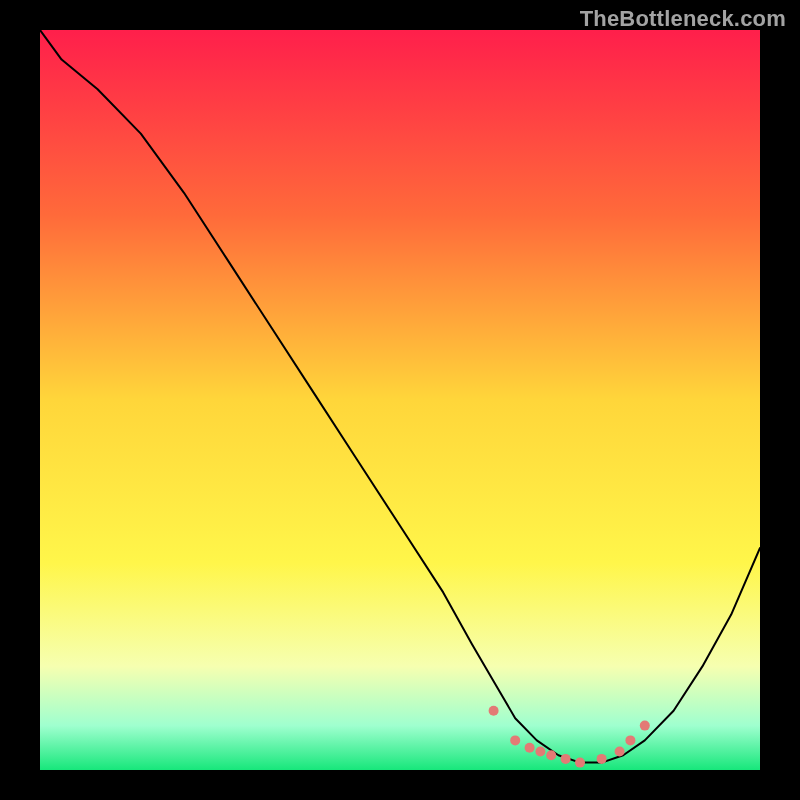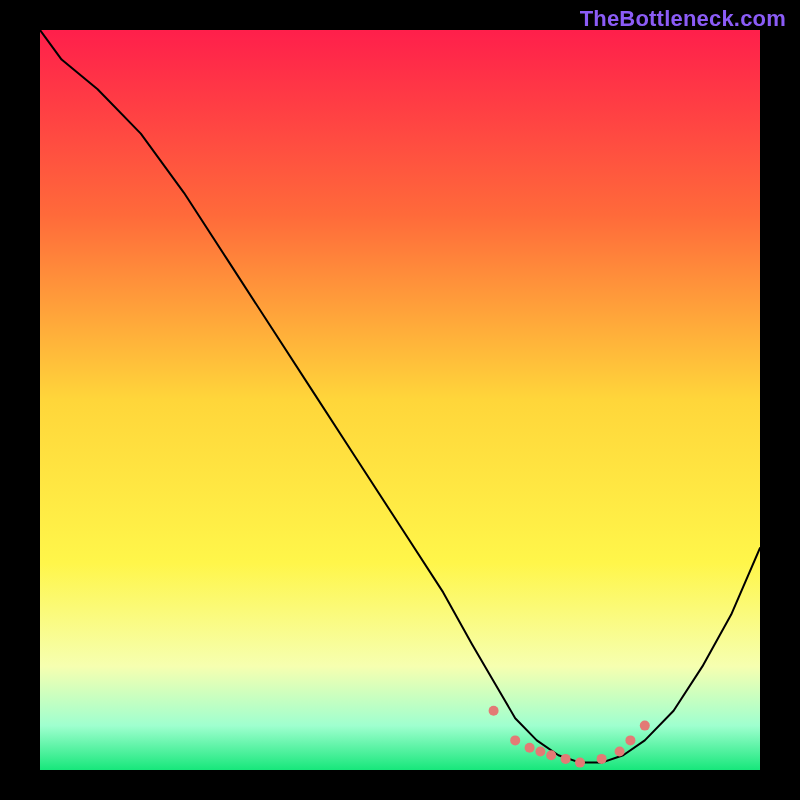--- a/index.html
+++ b/index.html
@@ -16,21 +16,21 @@
     left: 0;
     top: 0;
     width: 800px;
     height: 800px;
     background: #000;
   }
   .watermark {
     position: absolute;
     top: 6px;
     right: 14px;
-    color: #8b5cf6;
+    color: #a3a3a3;
     font-size: 22px;
     font-weight: 600;
     letter-spacing: 0.2px;
   }
   .plot {
     position: absolute;
     left: 40px;
     top: 30px;
     width: 720px;
     height: 740px;

